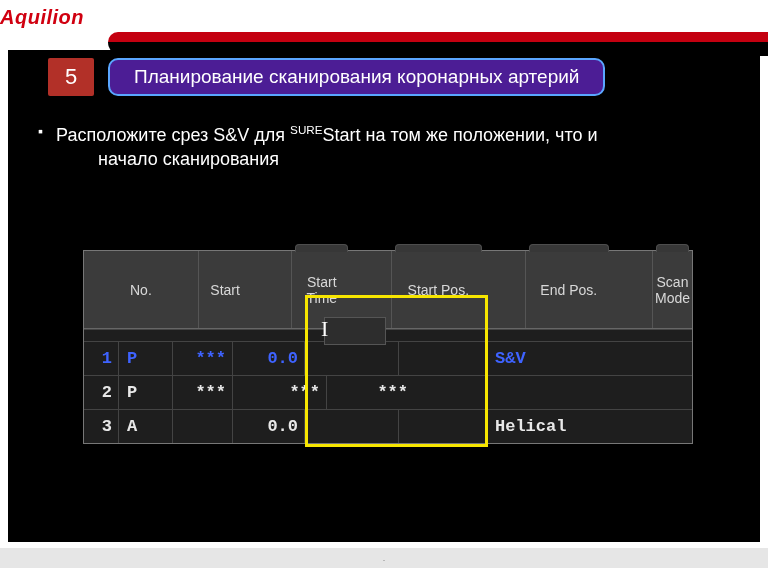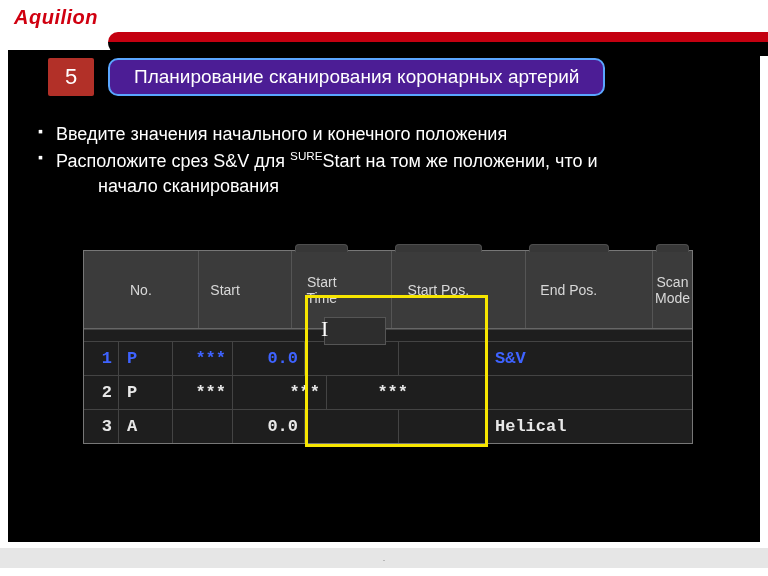--- a/index.html
+++ b/index.html
@@ -13,21 +13,21 @@
 
   
   .topbar {
     position: relative;
     width: 100%;
     height: 40px;
     background: #fff;
   }
   .brand {
     position: absolute;
-    left: 14px;
+    left: 0;
     top: 6px;
     font-weight: bold;
     font-style: italic;
     font-size: 20px;
     color: #d00010;
     letter-spacing: 0.5px;
   }
   .red-stripe {
     position: absolute;
     top: 32px;
@@ -226,21 +226,20 @@
 <div class="black-stripe"></div>
 
 <div class="stage">
 
   <div class="header-row">
     <div class="step-badge">5</div>
     <div class="title-pill">Планирование сканирования коронарных артерий</div>
   </div>
 
   <ul class="bullets">
-    <li>Введите значения начального и конечного положения</li>
     <li>
       <span>Расположите срез S&amp;V для </span><sup>SURE</sup><span>Start на том же положении, что и</span>
       <span class="indent">начало сканирования</span>
     </li>
   </ul>
 
   <div class="tbl-wrap">
     <div class="tbl-head">
       <div class="th c-no">No.</div>
       <div class="th c-st">Start</div>

